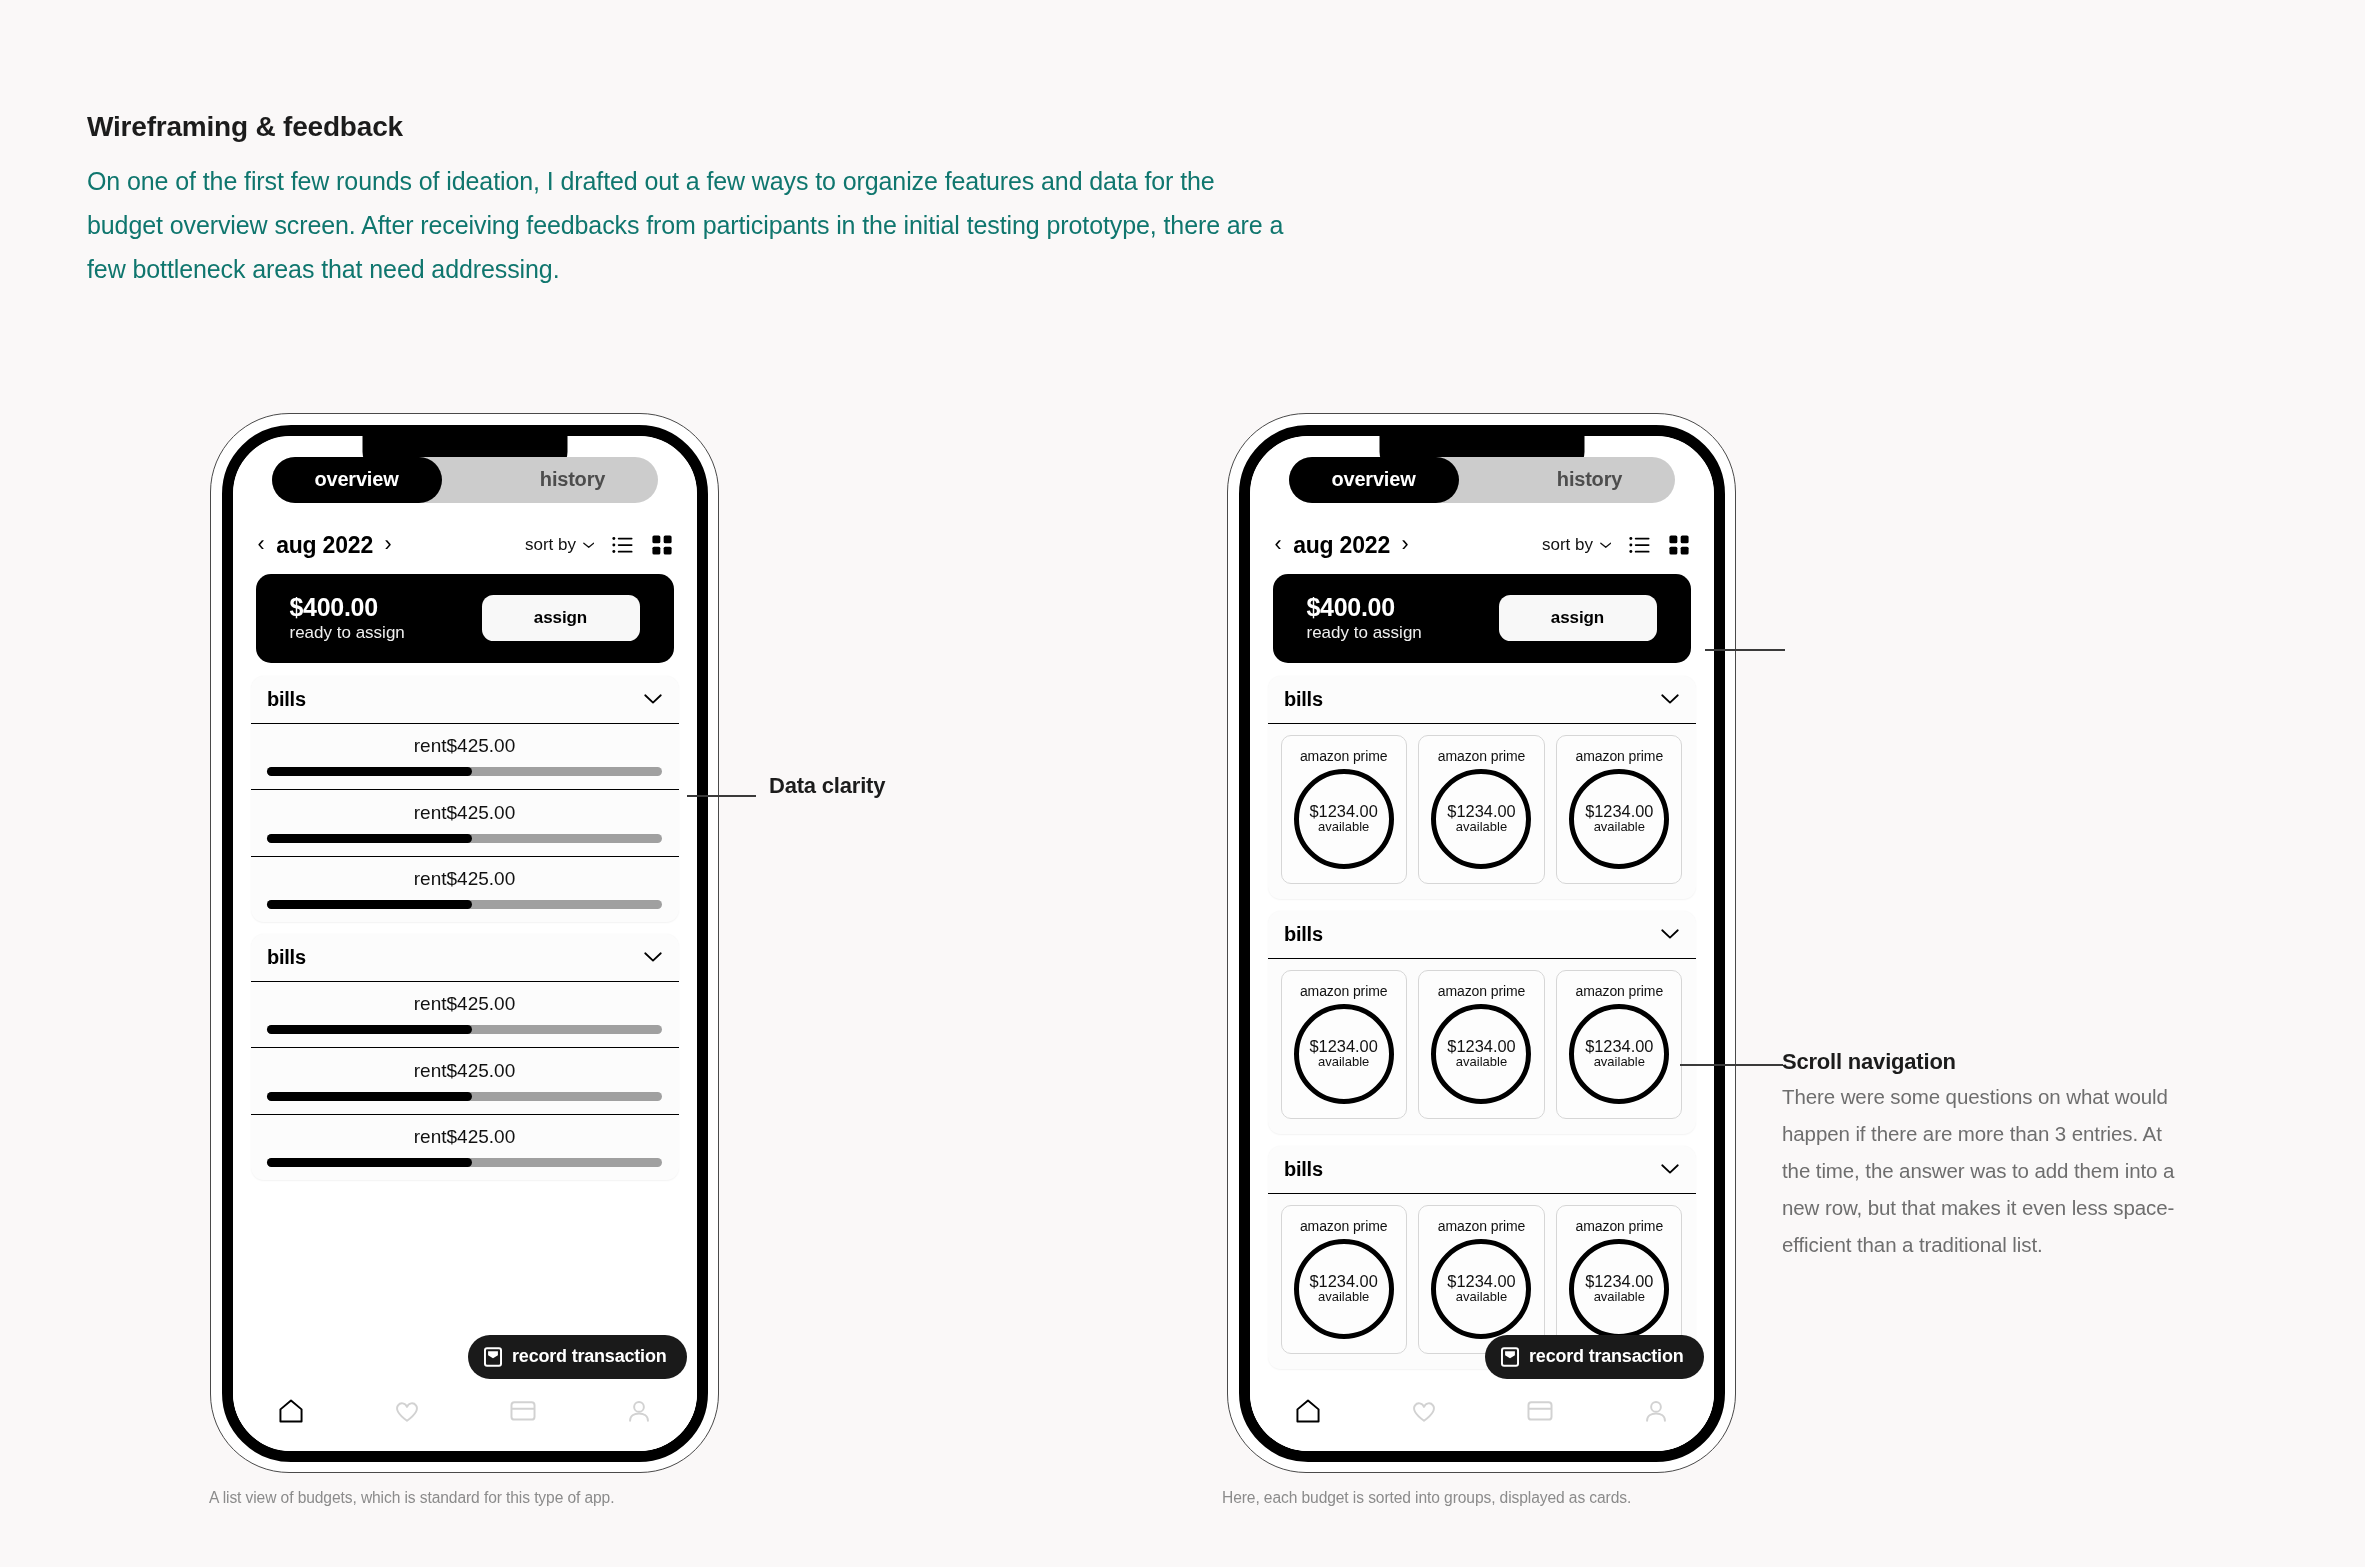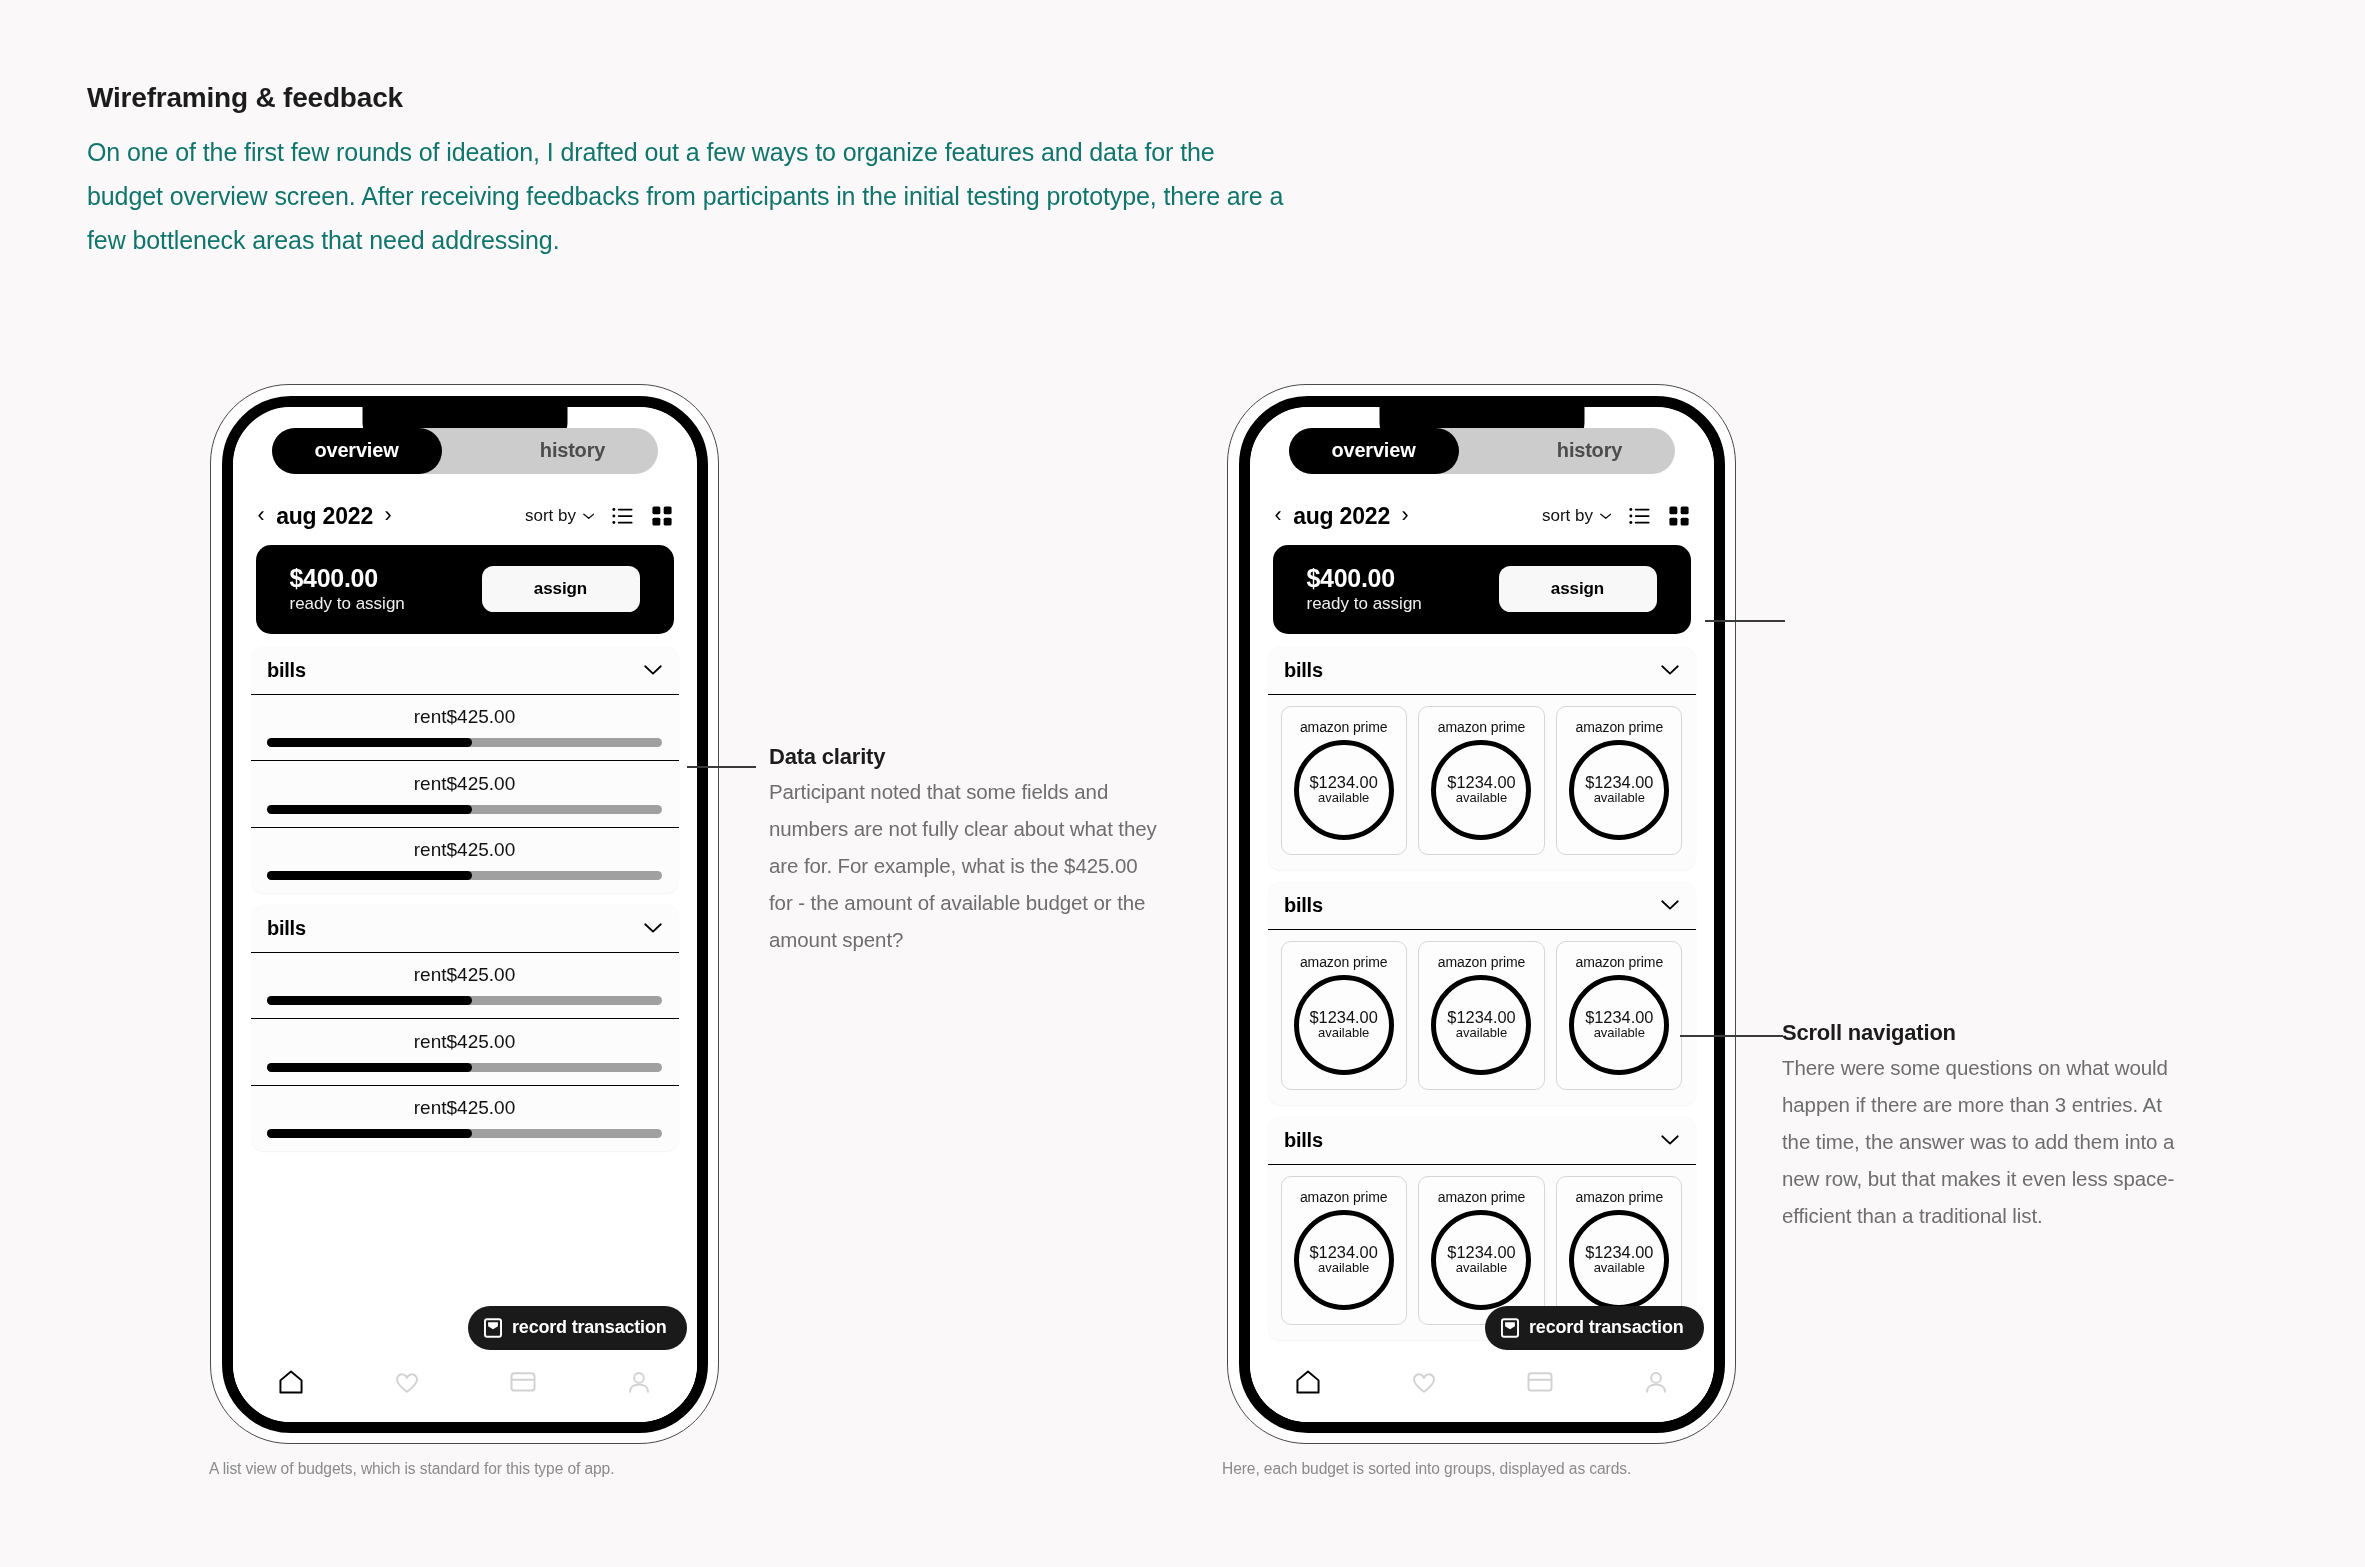--- a/index.html
+++ b/index.html
@@ -2,21 +2,21 @@
 <html style="font-size:13px"><head>
 <meta charset="utf-8">
 <style>
   * { box-sizing: border-box; margin: 0; padding: 0; }
   html, body {
     width: 2366px; height: 1567px;
     background: #faf8f8;
     font-family: "Liberation Sans", sans-serif;
     overflow: hidden;
   }
-  .page { position: relative; width: 2366px; height: 1248px; }
+  .page { position: relative; width: 2366px; height: 1248px; margin-top: 29px; }
 
   
   .intro { position: absolute; left: 87px; top: 82px; width: 1199px; }
   .intro-title {
     font-size: 28px; font-weight: 700; color: #1c1c1c;
     letter-spacing: -0.2px; margin-bottom: 16.4px;
   }
   .intro-body {
     font-size: 25px; line-height: 44px; color: #0f766e; font-weight: 400;
     letter-spacing: -0.1px;
@@ -342,21 +342,20 @@
       </div>
     </div>
   </div>
 
   <div class="caption" style="left:209px; top:1460px;">A list view of budgets, which is standard for this type of app.</div>
 
   <div class="leader" style="left:687px; top:766px; width:69px;"></div>
 
   <div class="annot" style="left:769px; top:744px; width:393px;">
     <div class="annot-title">Data clarity</div>
-    <div class="annot-body">Participant noted that some fields and numbers are not fully clear about what they are for. For example, what is the $425.00 for - the amount of available budget or the amount spent?</div>
   </div>
 
   <div class="phone-wrap" style="left:1227px; top:384px;">
     <div class="phone-outline"></div>
     <div class="phone-bezel">
       <div class="phone-screen">
 
         <div class="notch"></div>
         <div class="notch-dot"></div>
 

